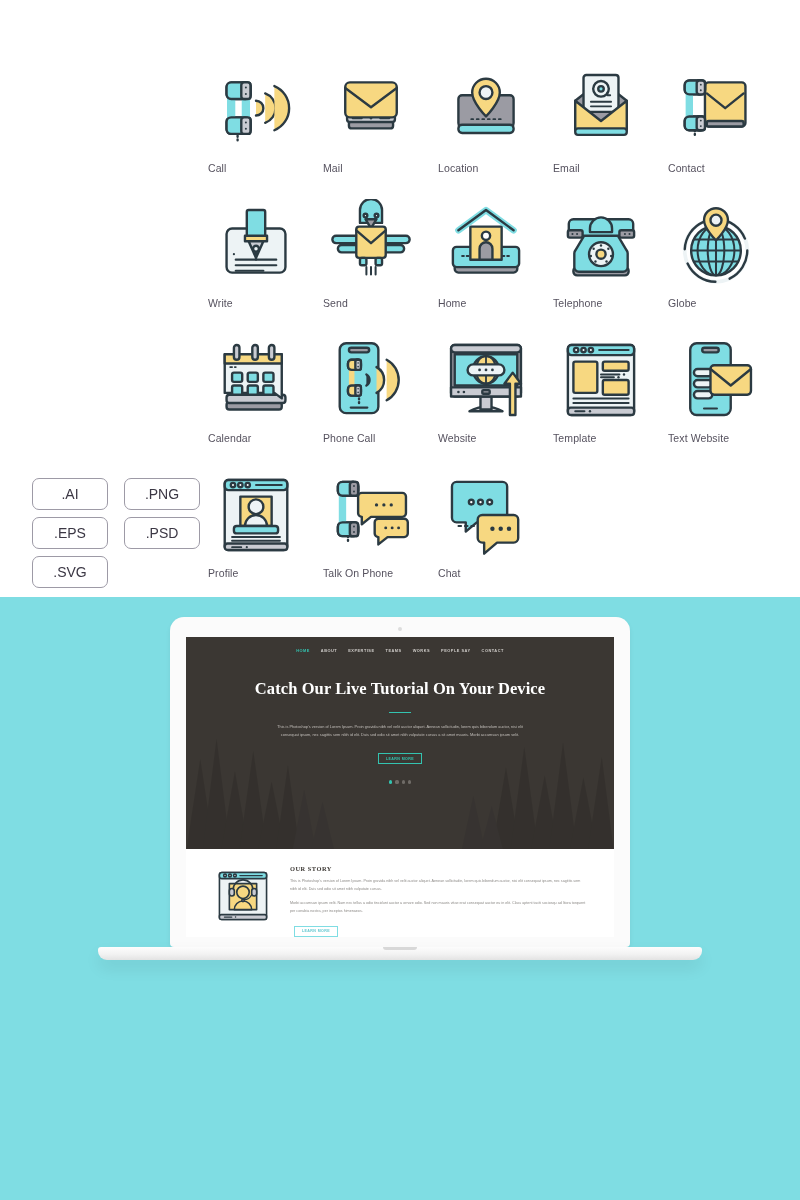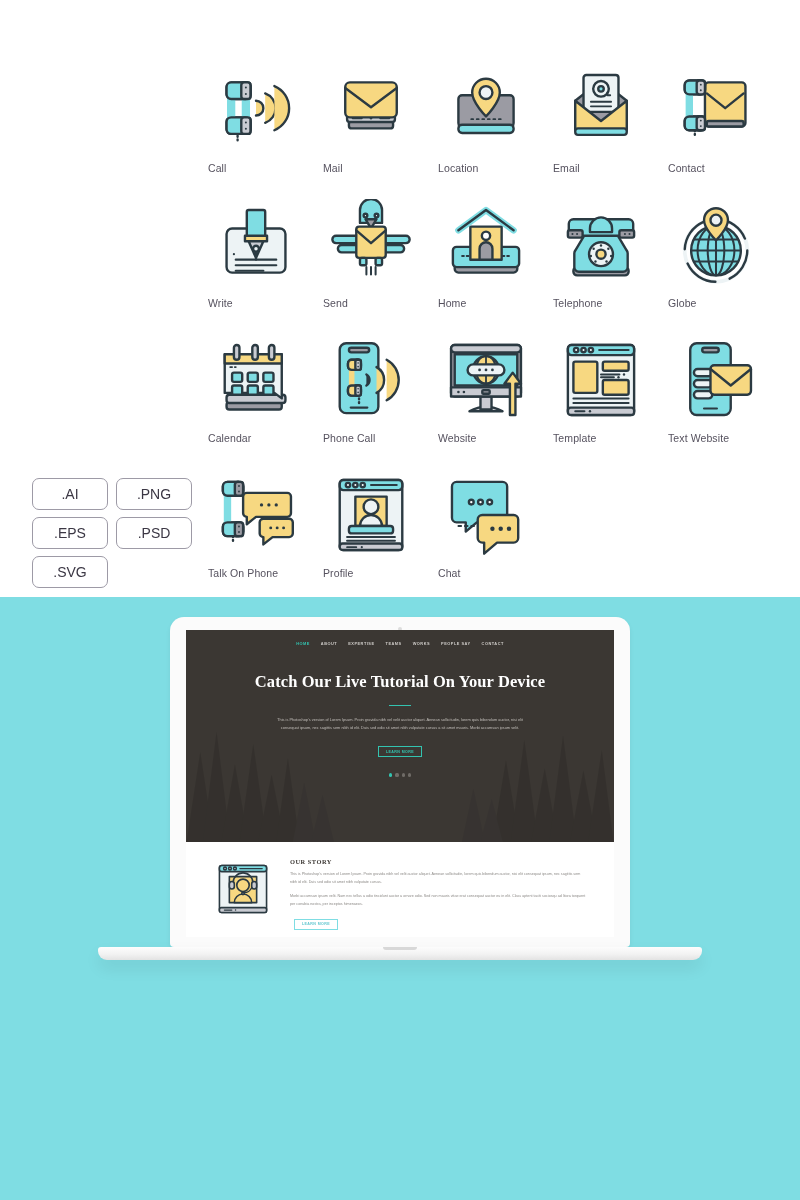--- a/index.html
+++ b/index.html
@@ -41,21 +41,21 @@
     font-weight: 400;
   }
 
   .formats {
     position: absolute;
     left: 32px;
     top: 478px;
     width: 172px;
     display: flex;
     flex-wrap: wrap;
-    gap: 7px 8px;
+    gap: 7px 16px;
   }
   .fmt {
     width: 76px;
     height: 32px;
     border: 1px solid #9d9aa6;
     border-radius: 7px;
     display: flex;
     align-items: center;
     justify-content: center;
     font-size: 14px;
@@ -109,21 +109,21 @@
     left: 50%;
     transform: translateX(-50%);
     top: 20px;
     width: 460px;
   }
   .lid {
     width: 460px;
     height: 330px;
     background: #fbfbfb;
     border-radius: 14px 14px 4px 4px;
-    padding: 13px 16px 10px 16px;
+    padding: 20px 16px 10px 16px;
     box-shadow: 0 2px 5px rgba(0,0,0,.06);
     position: relative;
   }
   .cam {
     position: absolute;
     top: 10px; left: 50%;
     transform: translateX(-50%);
     width: 4px; height: 4px;
     border-radius: 50%;
     background: #ddd;
@@ -607,20 +607,45 @@
             <path d="M37 81 h14" stroke-width="2.4"></path>
             <path d="M30 38 h12 a4 4 0 0 1 0 8 h-12 a4 4 0 0 1 0 -8 z" fill="#EDF3F5"></path>
             <path d="M30 50 h12 a4 4 0 0 1 0 8 h-12 a4 4 0 0 1 0 -8 z" fill="#EDF3F5"></path>
             <path d="M30 62 h12 a4 4 0 0 1 0 8 h-12 a4 4 0 0 1 0 -8 z" fill="#EDF3F5"></path>
             <rect x="44" y="34" width="44" height="32" rx="4" fill="#F7D881"></rect>
             <path d="M44 38 L66 56 L88 38" fill="none"></path>
           </g>
         </svg>
       </div>
       <div class="lbl">Text Website</div>
+    </div>
+
+    <div class="cell">
+      <div class="art">
+        <svg viewBox="0 0 100 100">
+          <g stroke="#2B3A42" stroke-width="2.6" stroke-linejoin="round" stroke-linecap="round">
+            <rect x="16" y="12" width="68" height="76" rx="4" fill="#EDF3F5"></rect>
+            <rect x="16" y="12" width="68" height="11" rx="4" fill="#7FDDE3"></rect>
+            <circle cx="25" cy="17.5" r="2.4" fill="#fff"></circle>
+            <circle cx="33" cy="17.5" r="2.4" fill="#fff"></circle>
+            <circle cx="41" cy="17.5" r="2.4" fill="#fff"></circle>
+            <path d="M50 17.5 h28" stroke-width="2.2"></path>
+            <rect x="33" y="30" width="34" height="32" fill="#F7D881"></rect>
+            <circle cx="50" cy="41" r="8" fill="#EDF3F5"></circle>
+            <path d="M38 62 a12 12 0 0 1 24 0 z" fill="#EDF3F5"></path>
+            <rect x="26" y="62" width="48" height="8" rx="3" fill="#7FDDE3"></rect>
+            <path d="M24 74 h52" stroke-width="2.2"></path>
+            <path d="M24 78 h52" stroke-width="2.2"></path>
+            <rect x="16" y="81" width="68" height="7" rx="3" fill="#C9CBD2"></rect>
+            <path d="M24 85 h10" stroke-width="2"></path>
+            <circle cx="40" cy="85" r="1.2" fill="#2B3A42" stroke="none"></circle>
+          </g>
+        </svg>
+      </div>
+      <div class="lbl">Profile</div>
     </div>
 
     <div class="cell">
       <div class="art">
         <svg viewBox="0 0 100 100">
           <g stroke="#2B3A42" stroke-width="2.6" stroke-linejoin="round" stroke-linecap="round">
             <rect x="14" y="14" width="22" height="15" rx="5" fill="#7FDDE3"></rect>
             <rect x="27" y="14" width="9" height="15" rx="3" fill="#9B9BA3"></rect>
             <rect x="14" y="58" width="22" height="15" rx="5" fill="#7FDDE3"></rect>
             <rect x="27" y="58" width="9" height="15" rx="3" fill="#9B9BA3"></rect>
@@ -639,45 +664,20 @@
             <circle cx="64" cy="39" r="1.8" fill="#2B3A42" stroke="none"></circle>
             <circle cx="72" cy="39" r="1.8" fill="#2B3A42" stroke="none"></circle>
             <path d="M58 54 h28 a4 4 0 0 1 4 4 v12 a4 4 0 0 1 -4 4 h-18 l-10 8 v-8 a4 4 0 0 1 -4 -4 v-12 a4 4 0 0 1 4 -4 z" fill="#F7D881"></path>
             <circle cx="66" cy="64" r="1.6" fill="#2B3A42" stroke="none"></circle>
             <circle cx="73" cy="64" r="1.6" fill="#2B3A42" stroke="none"></circle>
             <circle cx="80" cy="64" r="1.6" fill="#2B3A42" stroke="none"></circle>
           </g>
         </svg>
       </div>
       <div class="lbl">Talk On Phone</div>
-    </div>
-
-    <div class="cell">
-      <div class="art">
-        <svg viewBox="0 0 100 100">
-          <g stroke="#2B3A42" stroke-width="2.6" stroke-linejoin="round" stroke-linecap="round">
-            <rect x="16" y="12" width="68" height="76" rx="4" fill="#EDF3F5"></rect>
-            <rect x="16" y="12" width="68" height="11" rx="4" fill="#7FDDE3"></rect>
-            <circle cx="25" cy="17.5" r="2.4" fill="#fff"></circle>
-            <circle cx="33" cy="17.5" r="2.4" fill="#fff"></circle>
-            <circle cx="41" cy="17.5" r="2.4" fill="#fff"></circle>
-            <path d="M50 17.5 h28" stroke-width="2.2"></path>
-            <rect x="33" y="30" width="34" height="32" fill="#F7D881"></rect>
-            <circle cx="50" cy="41" r="8" fill="#EDF3F5"></circle>
-            <path d="M38 62 a12 12 0 0 1 24 0 z" fill="#EDF3F5"></path>
-            <rect x="26" y="62" width="48" height="8" rx="3" fill="#7FDDE3"></rect>
-            <path d="M24 74 h52" stroke-width="2.2"></path>
-            <path d="M24 78 h52" stroke-width="2.2"></path>
-            <rect x="16" y="81" width="68" height="7" rx="3" fill="#C9CBD2"></rect>
-            <path d="M24 85 h10" stroke-width="2"></path>
-            <circle cx="40" cy="85" r="1.2" fill="#2B3A42" stroke="none"></circle>
-          </g>
-        </svg>
-      </div>
-      <div class="lbl">Profile</div>
     </div>
 
     <div class="cell">
       <div class="art">
         <svg viewBox="0 0 100 100">
           <g stroke="#2B3A42" stroke-width="2.6" stroke-linejoin="round" stroke-linecap="round">
             <path d="M18 14 h50 a5 5 0 0 1 5 5 v34 a5 5 0 0 1 -5 5 h-28 l-12 10 v-10 h-10 a5 5 0 0 1 -5 -5 v-34 a5 5 0 0 1 5 -5 z" fill="#7FDDE3"></path>
             <circle cx="34" cy="36" r="2.6" fill="#fff"></circle>
             <circle cx="44" cy="36" r="2.6" fill="#fff"></circle>
             <circle cx="54" cy="36" r="2.6" fill="#fff"></circle>

